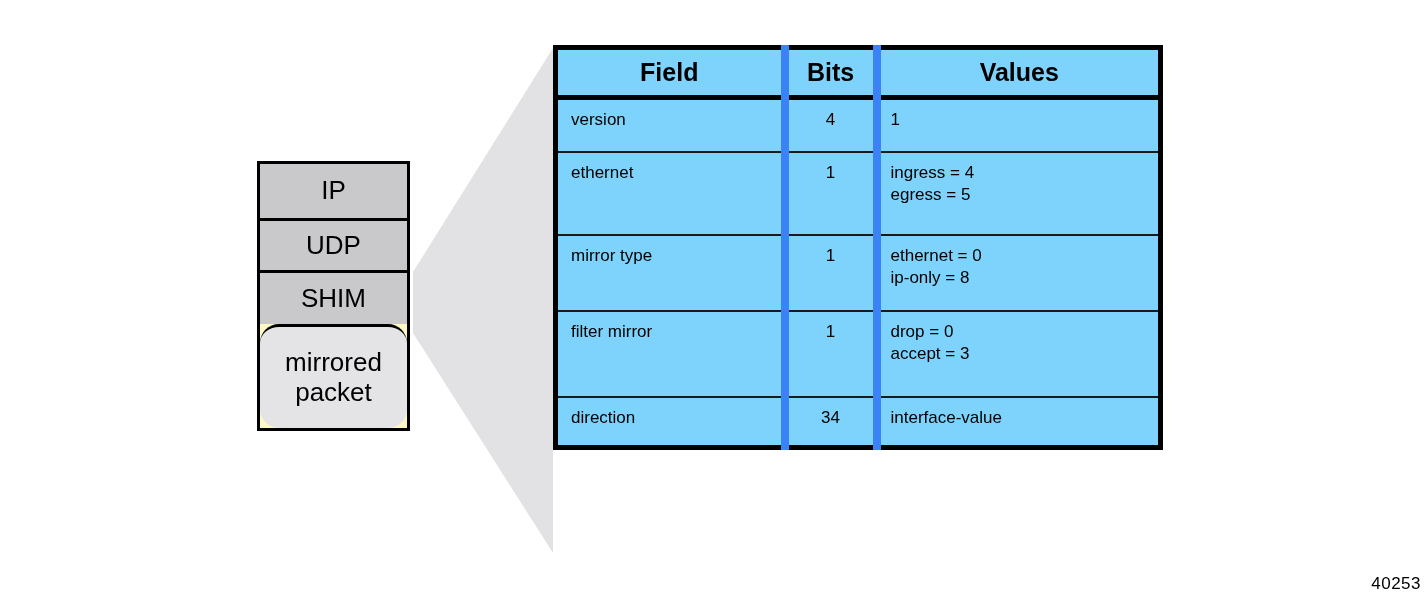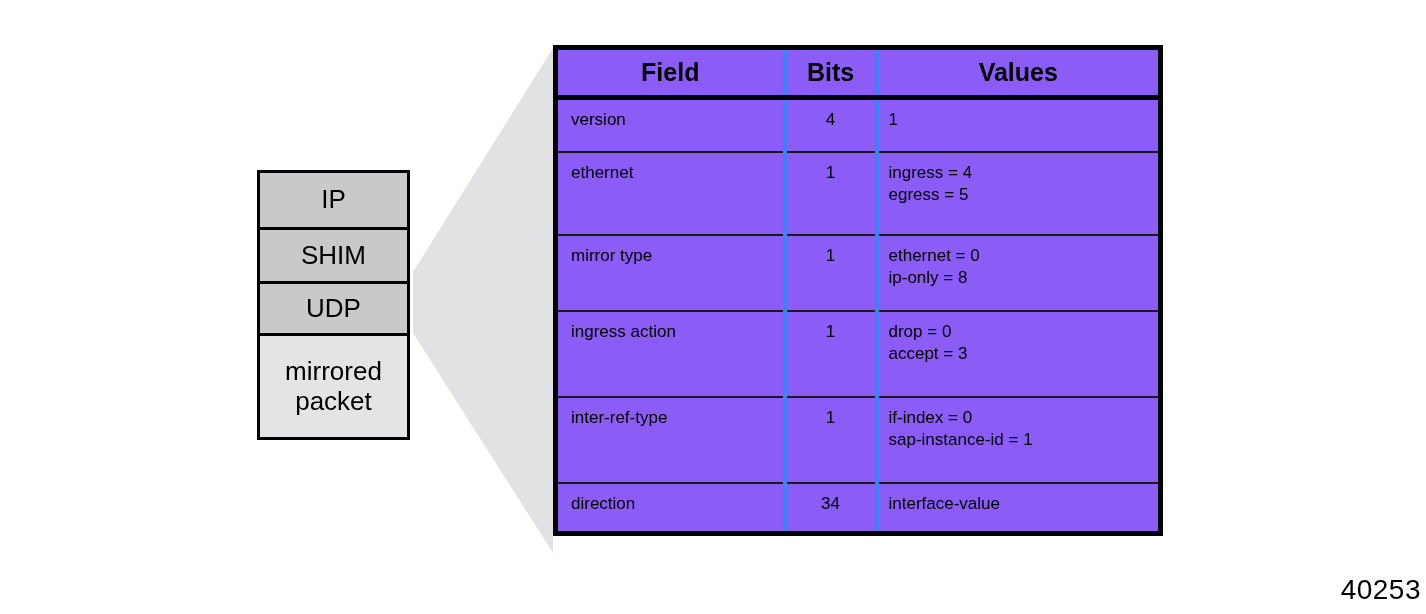--- a/index.html
+++ b/index.html
@@ -18,95 +18,95 @@
   .wedge {
     position: absolute;
     left: 0; top: 0;
     width: 1426px; height: 614px;
     pointer-events: none;
   }
 
   
   .stack {
     position: absolute;
-    left: 257px; top: 170px;
+    left: 257px; top: 161px;
     width: 153px; height: 270px;
     border: 3px solid #000;
     display: flex;
     flex-direction: column;
     background: #fef9c3;
   }
   .stack .layer {
     display: flex;
     align-items: center;
     justify-content: center;
     text-align: center;
     font-size: 26px;
     line-height: 1.12;
     flex: 0 0 auto;
   }
   .stack .layer + .layer { border-top: 3px solid #000; }
-  .stack .layer:last-child { flex: 1 1 auto; }
+  .stack .layer:last-child { flex: 1 1 auto; border-radius: 19px; }
 
   
   table.tbl {
     position: absolute;
     left: 553px; top: 45px;
     width: 605px;
     border-collapse: collapse;
     border: 5px solid #000;
     table-layout: fixed;
-    background: #8b5cf6;
+    background: #7dd3fc;
   }
   table.tbl th {
     font-size: 25px;
     font-weight: bold;
     text-align: center;
     vertical-align: middle;
     height: 50px;
     border-bottom: 5px solid #000;
   }
   table.tbl td {
     font-size: 17px;
     vertical-align: top;
     padding-top: 9px;
     line-height: 1.3;
   }
-  table.tbl th + th, table.tbl td + td { border-left: 4px solid #3b82f6; }
+  table.tbl th + th, table.tbl td + td { border-left: 8px solid #3b82f6; }
   table.tbl tbody tr + tr td { border-top: 2px solid #1a1a1a; }
   td.c-field { padding-left: 13px; }
   td.c-bits  { text-align: center; }
   td.c-values{ padding-left: 10px; }
 
   .fignum {
     position: absolute;
     top: 574px;
     right: 5px;
-    font-size: 28px;
+    font-size: 17px;
     letter-spacing: 0.5px;
   }
 </style>
 </head>
 <body>
 
 <div class="canvas">
 
   <svg class="wedge" viewBox="0 0 1426 614" xmlns="http://www.w3.org/2000/svg">
     <polygon points="413,272 553,48 553,553 413,333" fill="#e2e2e4"></polygon>
   </svg>
 
   <div class="stack" id="stack">
       <div class="layer" style="background: rgb(201, 201, 203); height: 54px;">
         <span>IP</span>
       </div>
+      <div class="layer" style="background: rgb(201, 201, 203); height: 52px;">
+        <span>UDP</span>
+      </div>
       <div class="layer" style="background: rgb(201, 201, 203); height: 54px;">
         <span>SHIM</span>
-      </div>
-      <div class="layer" style="background: rgb(201, 201, 203); height: 52px;">
-        <span>UDP</span>
       </div>
       <div class="layer" style="background: rgb(228, 228, 230);">
         <span>mirrored packet</span>
       </div>
     </div>
 
   <table class="tbl">
     <colgroup>
       <col style="width:229px">
       <col style="width:92px">
@@ -137,33 +137,25 @@
         </tr>
         <tr style="height: 76px;">
           <td class="c-field">mirror type</td>
           <td class="c-bits">1</td>
           <td class="c-values">
             <div>ethernet = 0</div>
             <div>ip-only = 8</div>
           </td>
         </tr>
         <tr style="height: 86px;">
-          <td class="c-field">ingress action</td>
+          <td class="c-field">filter mirror</td>
           <td class="c-bits">1</td>
           <td class="c-values">
             <div>drop = 0</div>
             <div>accept = 3</div>
-          </td>
-        </tr>
-        <tr style="height: 86px;">
-          <td class="c-field">inter-ref-type</td>
-          <td class="c-bits">1</td>
-          <td class="c-values">
-            <div>if-index = 0</div>
-            <div>sap-instance-id = 1</div>
           </td>
         </tr>
         <tr style="height: 51px;">
           <td class="c-field">direction</td>
           <td class="c-bits">34</td>
           <td class="c-values">
             <div>interface-value</div>
           </td>
         </tr>
       </tbody>

